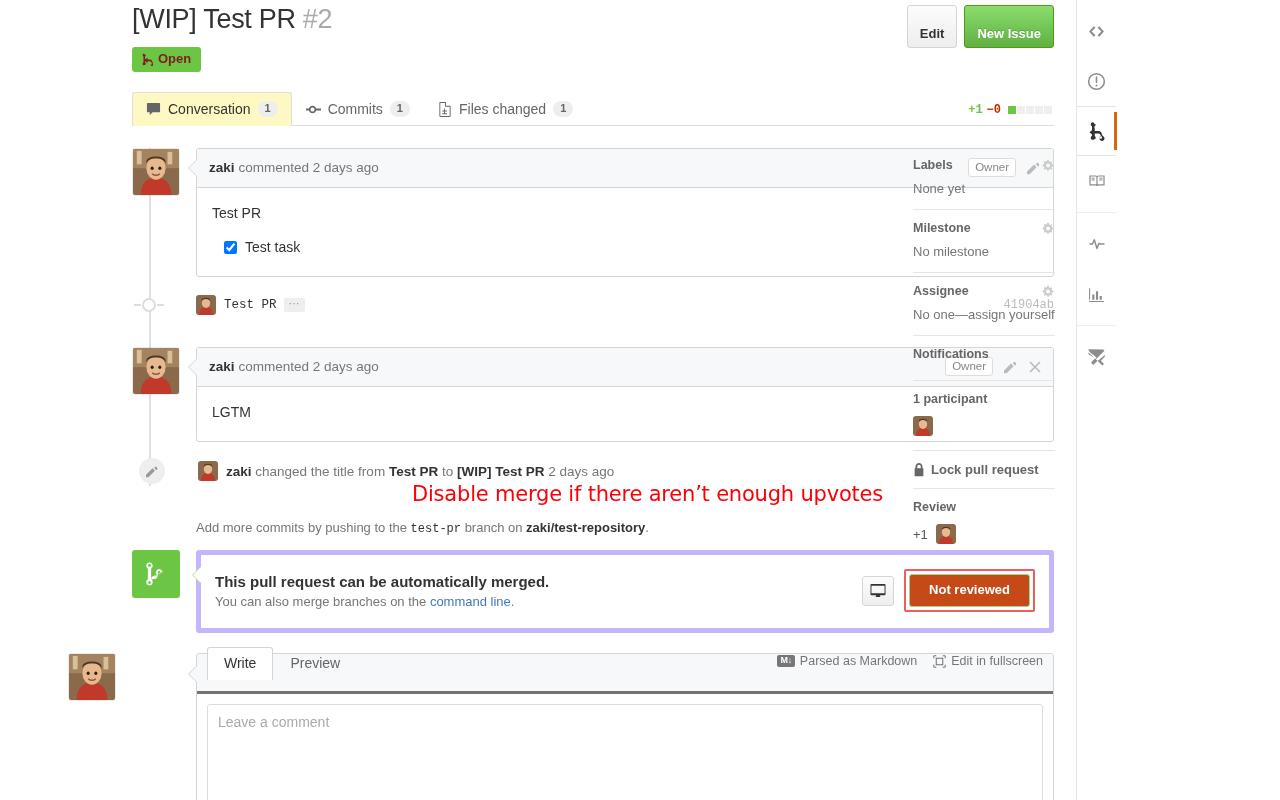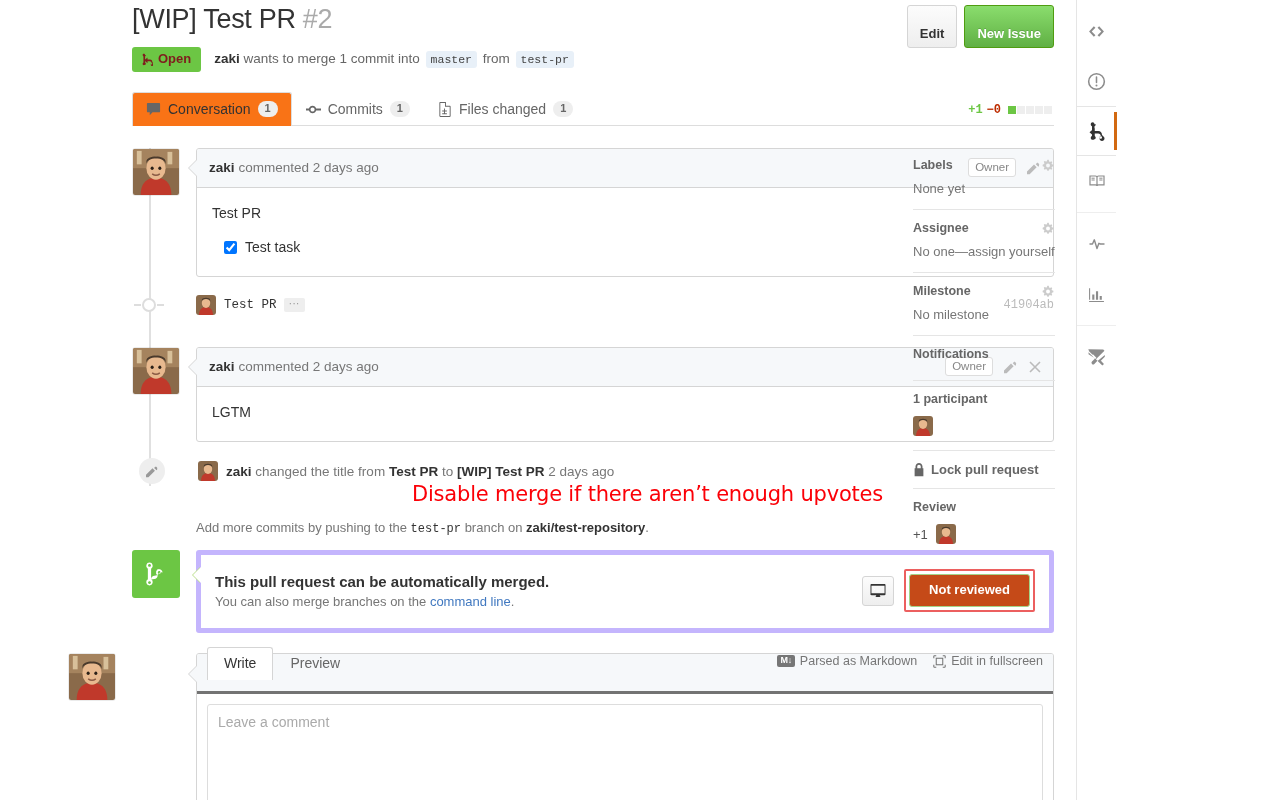--- a/index.html
+++ b/index.html
@@ -56,21 +56,21 @@
 
   
   .tabbar { margin-top: 19px; border-bottom: 1px solid #ddd; display: flex; align-items: flex-end; position: relative; height: 35px; }
   .tab {
     display: inline-flex; align-items: center; gap: 7px;
     padding: 8px 13px 9px; font-size: 14px; color: #666;
     border: 1px solid transparent; border-bottom: none;
     margin-bottom: -1px; text-decoration: none; cursor: pointer;
     border-radius: 3px 3px 0 0; line-height: 16px;
   }
-  .tab.active { background: #f97316; border-color: #ddd; color: #333; }
+  .tab.active { background: #fef9c3; border-color: #ddd; color: #333; }
   .tab .counter {
     background: #eee; color: #666; border-radius: 9px;
     font-size: 11px; font-weight: bold; padding: 1px 7px 2px; line-height: 13px;
   }
   .diffstat { position: absolute; right: 2px; bottom: 8px; display: flex; align-items: center; gap: 4px; font-family: "Liberation Mono", monospace; font-size: 12px; font-weight: bold; }
   .dplus { color: #6cc644; }
   .dminus { color: #bd2c00; }
   .dblocks { display: flex; gap: 1px; margin-left: 3px; }
   .dblk { width: 8px; height: 8px; background: #eee; }
   .dblk.on { background: #6cc644; }
@@ -273,23 +273,20 @@
         <span class="pr-number">#2</span>
       </h1>
     </div>
 
     <div class="state-row">
       <span class="state-badge">
         <svg width="11" height="13" viewBox="0 0 12 16" fill="currentColor">
             <path d="M11 11.28c0-1.73-1-3.28-3-3.28H5V5.5L1 9l4 3.5V10h3c1.1 0 2 .9 2 2v.28c-.59.35-1 .98-1 1.72 0 1.1.9 2 2 2s2-.9 2-2c0-.74-.41-1.37-1-1.72zm-1 2.92c-.55 0-1-.45-1-1s.45-1 1-1 1 .45 1 1-.45 1-1 1zM2 2.5C2 1.67 1.33 1 .5 1S-1 1.67-1 2.5c0 .74.41 1.37 1 1.72v7.56c-.59.35-1 .98-1 1.72 0 .83.67 1.5 1.5 1.5S3 14.33 3 13.5c0-.74-.41-1.37-1-1.72V4.22c.59-.35 1-.98 1-1.72z" transform="translate(1 0)"></path>
           </svg>
         <span>Open</span>
-      </span>
-      <span class="state-text">
-        <b>zaki</b><span> wants to merge 1 commit into </span><span class="branch-chip">master</span> <span>from</span> <span class="branch-chip">test-pr</span>
       </span>
     </div>
 
     <div class="tabbar">
       <div class="tab active">
         <svg width="15" height="15" viewBox="0 0 16 16" fill="#666">
             <path d="M14 1H2c-.55 0-1 .45-1 1v8c0 .55.45 1 1 1h2v3l3-3h7c.55 0 1-.45 1-1V2c0-.55-.45-1-1-1z"></path>
           </svg>
         <span>Conversation</span>
         <span class="counter">1</span>
@@ -526,40 +523,40 @@
           <svg width="13" height="13" viewBox="0 0 16 16" fill="currentColor">
               <path d="M14 8.8v-1.6l-1.7-.6c-.1-.4-.3-.8-.5-1.1l.8-1.6-1.1-1.1-1.6.8c-.3-.2-.7-.4-1.1-.5L8.2 1H6.6l-.6 1.7c-.4.1-.8.3-1.1.5l-1.6-.8-1.1 1.1.8 1.6c-.2.3-.4.7-.5 1.1L0.8 7.2v1.6l1.7.6c.1.4.3.8.5 1.1l-.8 1.6 1.1 1.1 1.6-.8c.3.2.7.4 1.1.5l.6 1.7h1.6l.6-1.7c.4-.1.8-.3 1.1-.5l1.6.8 1.1-1.1-.8-1.6c.2-.3.4-.7.5-1.1l1.7-.6zM7.4 10.4a2.4 2.4 0 1 1 0-4.8 2.4 2.4 0 0 1 0 4.8z"></path>
             </svg>
         </span>
       </div>
       <div class="sb-val">None yet</div>
     </div>
 
     <div class="sb-sec">
       <div class="sb-head">
+        <span>Milestone</span>
+        <span class="gear">
+          <svg width="13" height="13" viewBox="0 0 16 16" fill="currentColor">
+              <path d="M14 8.8v-1.6l-1.7-.6c-.1-.4-.3-.8-.5-1.1l.8-1.6-1.1-1.1-1.6.8c-.3-.2-.7-.4-1.1-.5L8.2 1H6.6l-.6 1.7c-.4.1-.8.3-1.1.5l-1.6-.8-1.1 1.1.8 1.6c-.2.3-.4.7-.5 1.1L0.8 7.2v1.6l1.7.6c.1.4.3.8.5 1.1l-.8 1.6 1.1 1.1 1.6-.8c.3.2.7.4 1.1.5l.6 1.7h1.6l.6-1.7c.4-.1.8-.3 1.1-.5l1.6.8 1.1-1.1-.8-1.6c.2-.3.4-.7.5-1.1l1.7-.6zM7.4 10.4a2.4 2.4 0 1 1 0-4.8 2.4 2.4 0 0 1 0 4.8z"></path>
+            </svg>
+        </span>
+      </div>
+      <div class="sb-val">No milestone</div>
+    </div>
+
+    <div class="sb-sec">
+      <div class="sb-head">
         <span>Assignee</span>
         <span class="gear">
           <svg width="13" height="13" viewBox="0 0 16 16" fill="currentColor">
               <path d="M14 8.8v-1.6l-1.7-.6c-.1-.4-.3-.8-.5-1.1l.8-1.6-1.1-1.1-1.6.8c-.3-.2-.7-.4-1.1-.5L8.2 1H6.6l-.6 1.7c-.4.1-.8.3-1.1.5l-1.6-.8-1.1 1.1.8 1.6c-.2.3-.4.7-.5 1.1L0.8 7.2v1.6l1.7.6c.1.4.3.8.5 1.1l-.8 1.6 1.1 1.1 1.6-.8c.3.2.7.4 1.1.5l.6 1.7h1.6l.6-1.7c.4-.1.8-.3 1.1-.5l1.6.8 1.1-1.1-.8-1.6c.2-.3.4-.7.5-1.1l1.7-.6zM7.4 10.4a2.4 2.4 0 1 1 0-4.8 2.4 2.4 0 0 1 0 4.8z"></path>
             </svg>
         </span>
       </div>
       <div class="sb-val">No one—assign yourself</div>
-    </div>
-
-    <div class="sb-sec">
-      <div class="sb-head">
-        <span>Milestone</span>
-        <span class="gear">
-          <svg width="13" height="13" viewBox="0 0 16 16" fill="currentColor">
-              <path d="M14 8.8v-1.6l-1.7-.6c-.1-.4-.3-.8-.5-1.1l.8-1.6-1.1-1.1-1.6.8c-.3-.2-.7-.4-1.1-.5L8.2 1H6.6l-.6 1.7c-.4.1-.8.3-1.1.5l-1.6-.8-1.1 1.1.8 1.6c-.2.3-.4.7-.5 1.1L0.8 7.2v1.6l1.7.6c.1.4.3.8.5 1.1l-.8 1.6 1.1 1.1 1.6-.8c.3.2.7.4 1.1.5l.6 1.7h1.6l.6-1.7c.4-.1.8-.3 1.1-.5l1.6.8 1.1-1.1-.8-1.6c.2-.3.4-.7.5-1.1l1.7-.6zM7.4 10.4a2.4 2.4 0 1 1 0-4.8 2.4 2.4 0 0 1 0 4.8z"></path>
-            </svg>
-        </span>
-      </div>
-      <div class="sb-val">No milestone</div>
     </div>
 
     <div class="sb-sec">
       <div class="sb-head">
         <span>Notifications</span>
       </div>
     </div>
 
     <div class="sb-sec">
       <div class="sb-head" style="margin-bottom:10px;">

